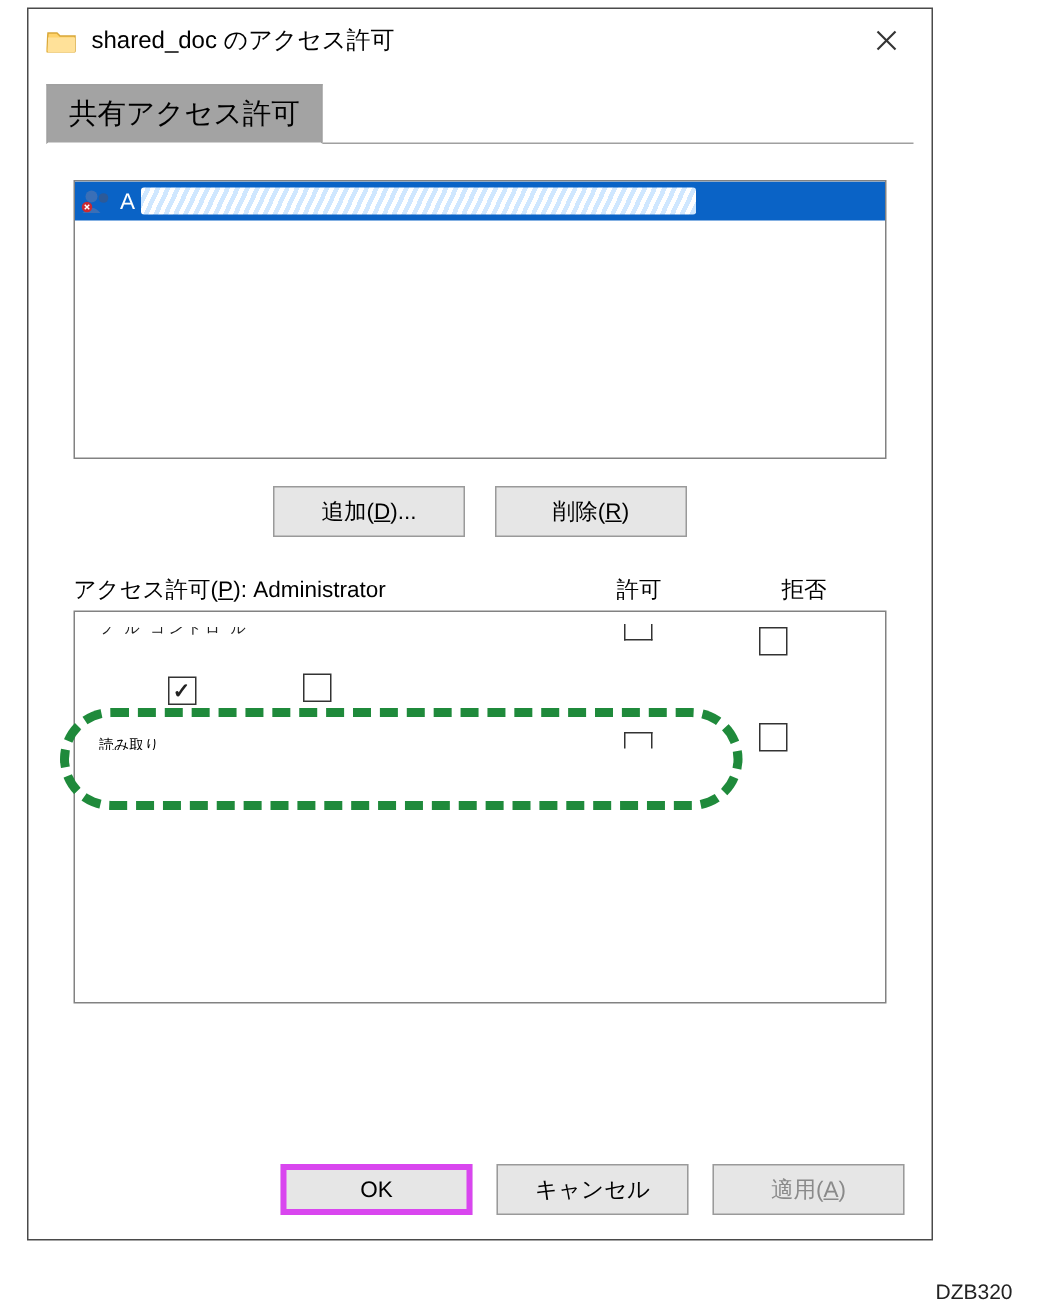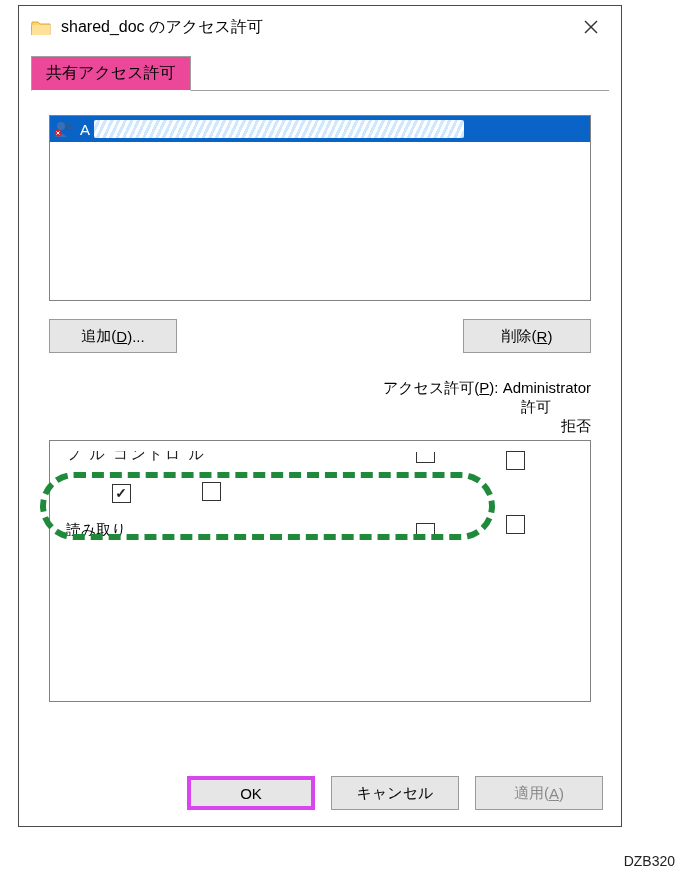--- a/index.html
+++ b/index.html
@@ -48,24 +48,24 @@
   }
   .tabrow {
     margin: 8px 0 0 12px;
     position: relative;
   }
   .tab {
     display: inline-block;
     border: 1px solid #a0a0a0;
     border-bottom: 1px solid #fff;
     padding: 6px 14px 6px 14px;
-    background: #ec4899;
+    background: #a3a3a3;
     position: relative;
     z-index: 2;
-    font-size: 16px;
+    font-size: 19px;
   }
   .tabpanel {
     margin: 0 12px 0 12px;
     border-left: none;
     padding: 24px 18px 0 18px;
   }
   .label {
     font-size: 15px;
     margin-bottom: 6px;
   }
@@ -92,21 +92,21 @@
     flex: none;
   }
   .redacted {
     width: 370px; height: 18px;
     background: repeating-linear-gradient(115deg, #fff 0 3px, #cfe7ff 3px 6px);
     border-radius: 2px;
   }
   .btnrow {
     margin-top: 18px;
     display: flex;
-    justify-content: space-between;
+    justify-content: center;
     gap: 20px;
   }
   .winbtn {
     min-width: 128px;
     height: 34px;
     border: 1px solid #9a9a9a;
     background: #e6e6e6;
     font-size: 15px;
     display: inline-flex;
     align-items: center;
@@ -132,21 +132,21 @@
     border: 1px solid #828282;
     height: 262px;
     padding: 10px 40px 0 16px;
     position: relative;
     overflow: hidden;
   }
   .permrow {
     display: flex;
     align-items: center;
     height: 36px;
-    font-size: 15px;
+    font-size: 10px;
   }
   .permname { flex: 1; }
   .cbx {
     width: 19px; height: 19px;
     border: 1px solid #333;
     display: inline-flex;
     align-items: center;
     justify-content: center;
     background: #fff;
     font-size: 14px;
@@ -246,21 +246,21 @@
             <span class="underline">D</span>
             <span>)...</span>
         </span>
         <span class="winbtn">
           <span>削除(</span>
             <span class="underline">R</span>
             <span>)</span>
         </span>
       </div>
 
-      <div class="permlabel" style="display:flex; align-items:flex-end;flex-direction:column;">
+      <div class="permlabel" style="display:flex; align-items:flex-end;">
         <div style="flex:1;">
           <span>アクセス許可(</span><span class="underline">P</span><span>): Administrator</span>
         </div>
         <div class="col-allow">許可</div>
         <div class="col-deny">拒否</div>
         <div style="width:40px;"></div>
       </div>
 
       <div class="permbox">
 

